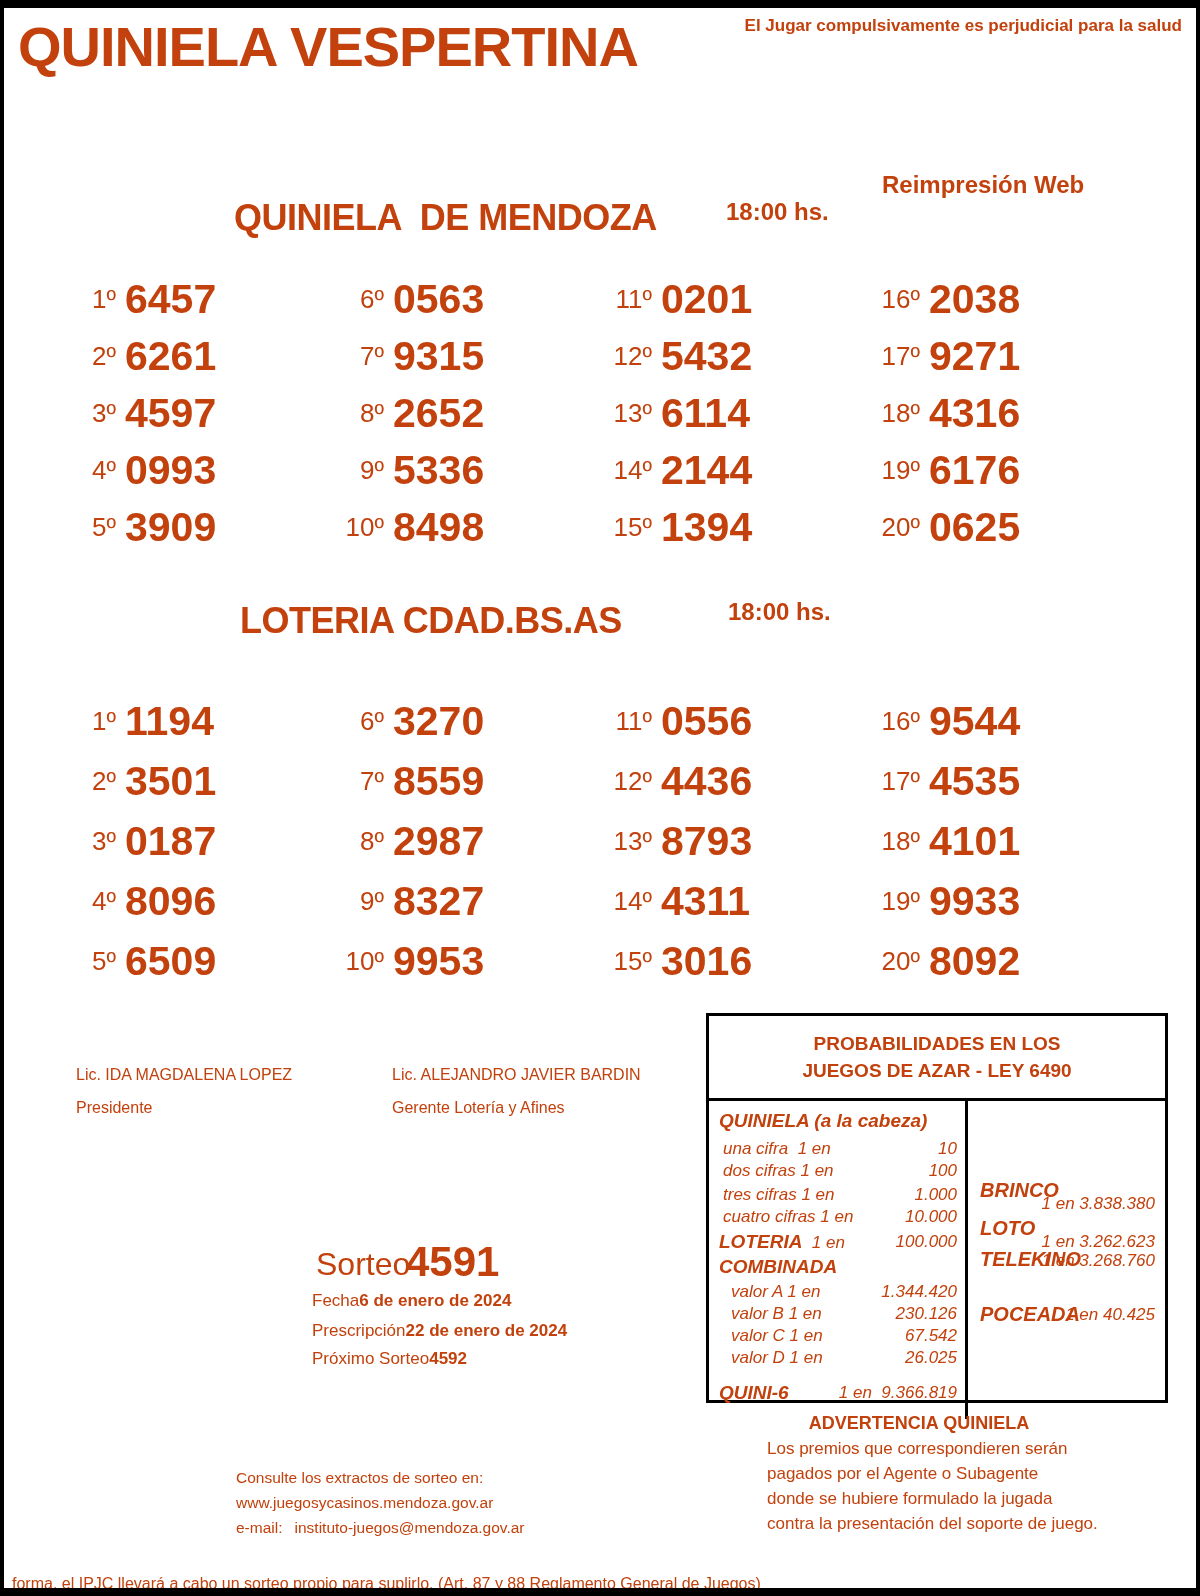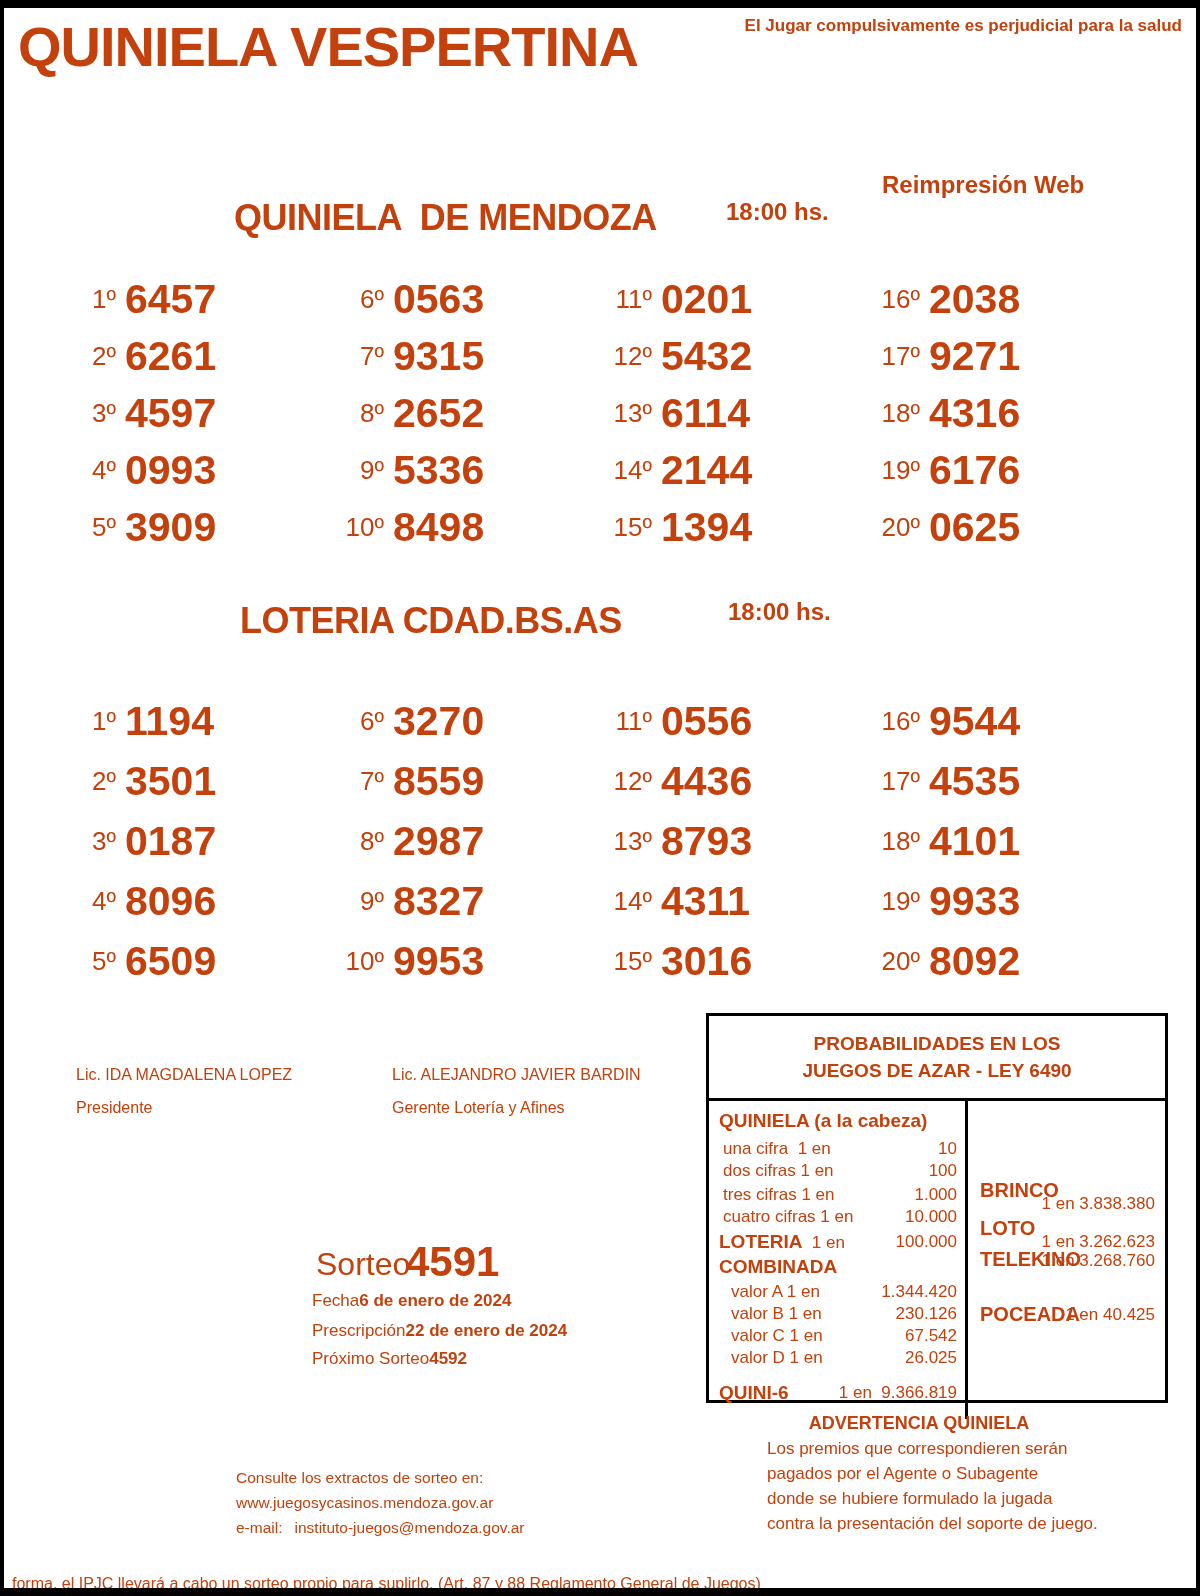--- a/index.html
+++ b/index.html
@@ -41,21 +41,21 @@
 
   .official-name{font-size:16px;}
   .official-role{font-size:16px;}
   .off1-name{left:72px;top:1058px;}
   .off1-role{left:72px;top:1091px;}
   .off2-name{left:388px;top:1058px;}
   .off2-role{left:388px;top:1091px;}
 
   .prob-box{left:702px;top:1005px;width:462px;height:390px;border:3px solid #000;box-sizing:border-box;}
   .prob-head{height:82px;border-bottom:3px solid #000;display:flex;flex-direction:column;justify-content:center;align-items:center;text-align:center;font-size:19px;font-weight:700;line-height:27px;}
-  .prob-body{display:flex;height:318px;}
+  .prob-body{display:flex;height:318px;font-style:italic;}
   .prob-left{width:238px;flex:none;border-right:3px solid #000;box-sizing:content-box;padding:8px 8px 0 10px;}
   .prob-right{flex:1;position:relative;}
   .prob-sub{font-size:19px;font-weight:700;line-height:24px;}
   .prob-row{display:flex;justify-content:space-between;font-size:17px;line-height:22px;padding-left:4px;}
   .prob-row.vrow{padding-left:12px;}
   .gap2{margin-top:2px;}
   .loteria-row{display:flex;justify-content:space-between;font-size:17px;line-height:24px;margin-top:2px;}
   .quini-row{display:flex;justify-content:space-between;font-size:17px;line-height:24px;margin-top:12px;}
   .inline-label .big{font-size:19px;font-weight:700;}
   .pgame{position:absolute;left:12px;right:10px;}

